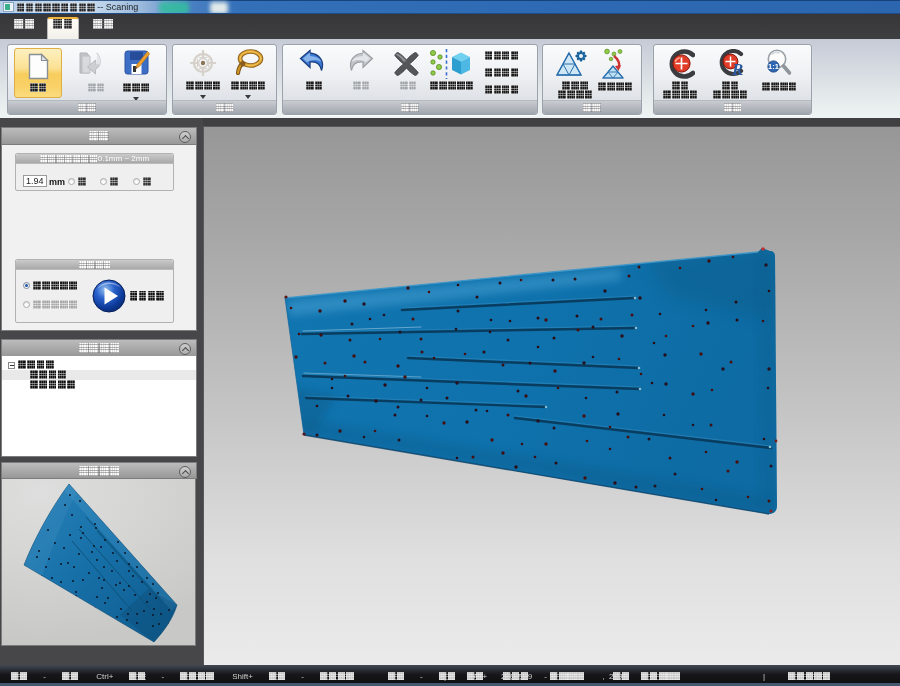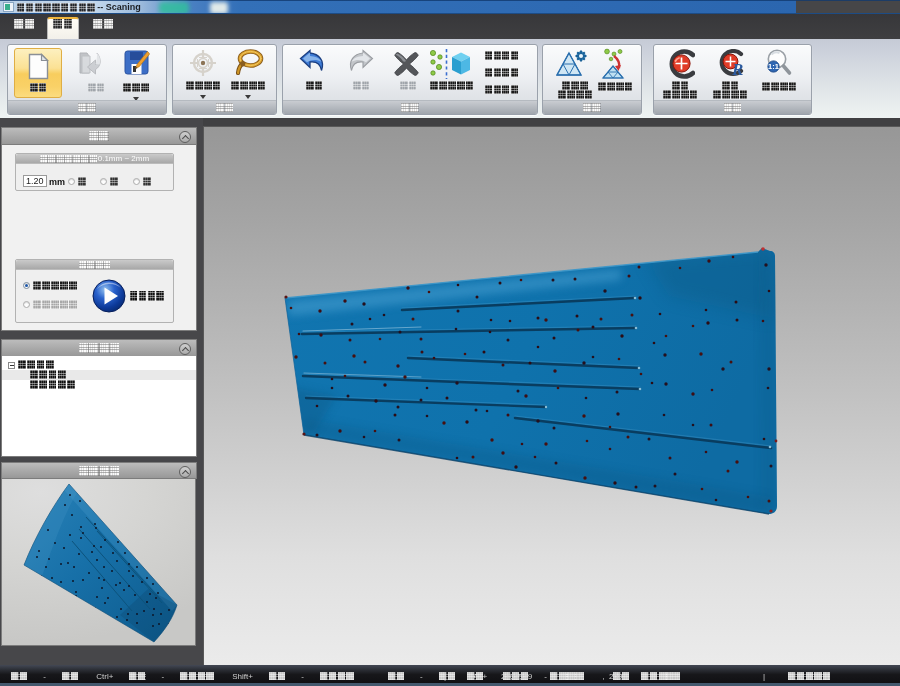--- a/index.html
+++ b/index.html
@@ -1,19 +1,19 @@
 <!DOCTYPE html>
 <html><head><meta charset="utf-8"><style>
 *{margin:0;padding:0;box-sizing:border-box}
 html,body{width:900px;height:686px;overflow:hidden;background:#464648;
  font-family:"Liberation Sans",sans-serif;position:relative}
 .abs{position:absolute}
 i.zz{display:inline-block;vertical-align:top}
-#title{left:0;top:0;width:796px;height:14px;
- background:linear-gradient(90deg,#b9cfe6 0,#c6daee 90px,#9dbbdc 140px,#4a80c2 190px,#3370b8 240px,#2e6ab3 560px,#2b66af 100%);font-weight:bold;}
+#title{left:0;top:0;width:900px;height:14px;
+ background:linear-gradient(90deg,#b9cfe6 0,#c6daee 90px,#9dbbdc 140px,#4a80c2 190px,#3370b8 240px,#2e6ab3 560px,#2b66af 100%);}
 #title .topline{left:0;top:0;width:900px;height:1px;background:#123a6e;opacity:.8}
 #title .botline{left:0;bottom:0;width:900px;height:1px;background:#1d4c86}
 #ticon{left:3px;top:2px;width:11px;height:10px;background:#eef3f8;border:1px solid #8aa6c2}
 #ticon b{position:absolute;left:1px;top:1px;width:5px;height:6px;background:#3aaf8c;display:block}
 #ttext{left:17px;top:3px;height:9px;color:#1b1e22;font-size:9px;line-height:9px;white-space:nowrap}
 .blob1{left:159px;top:2px;width:30px;height:12px;background:#31bf9d;border-radius:4px;filter:blur(2px);opacity:.85}
 .blob2{left:210px;top:2px;width:18px;height:12px;background:#f2f6ee;border-radius:3px;filter:blur(2px);opacity:.9}
 #tabs{left:0;top:14px;width:900px;height:25px;background:linear-gradient(#37373a,#3f3f41)}
 .tab{top:5px;height:20px;color:#f2f2f2;font-size:11px;line-height:19px;text-align:center}
 #tabsel{left:47px;top:3px;width:32px;height:22px;background:linear-gradient(#fffdf6,#f2f0ea);
@@ -451,21 +451,21 @@
     <span class="cbtn">
       <s></s>
     </span>
   </div>
 <div class="abs sbody" style="top:145px;height:186px">
  <div class="box" style="top:8px;height:38px">
   <div class="bhead">
         <i class="zz" style="width:56.8px;height:8.0px;background:repeating-linear-gradient(0deg,rgba(110,110,110,.5) 0 1px,transparent 1px 2.6px),repeating-linear-gradient(90deg,rgba(150,150,150,.3) 0 1px,transparent 1px 2.2px),repeating-linear-gradient(90deg,#fcfcfc 0 6.97px,transparent 6.97px 8.30px);"></i>
         <span style="font-size:8px;color:#fcfcfc;margin-left:1px">0.1mm ~ 2mm</span>
       </div>
-  <div class="abs" id="input1">1.20</div>
+  <div class="abs" id="input1">1.94</div>
   <b class="abs" style="left:33px;top:23px;font-size:9px;color:#111">mm</b>
   <span class="radio" style="left:52px;top:24px"></span>
       <span class="abs zlbl" style="left:62px;top:23px"><i class="zz" style="width:7.6px;height:9.0px;background:repeating-linear-gradient(0deg,rgba(255,255,255,.44) 0 1px,transparent 1px 2.6px),repeating-linear-gradient(90deg,rgba(255,255,255,.24) 0 1px,transparent 1px 2.2px),repeating-linear-gradient(90deg,#333 0 7.56px,transparent 7.56px 9.00px);"></i></span>
   <span class="radio" style="left:84px;top:24px"></span>
       <span class="abs zlbl" style="left:94px;top:23px"><i class="zz" style="width:7.6px;height:9.0px;background:repeating-linear-gradient(0deg,rgba(255,255,255,.44) 0 1px,transparent 1px 2.6px),repeating-linear-gradient(90deg,rgba(255,255,255,.24) 0 1px,transparent 1px 2.2px),repeating-linear-gradient(90deg,#333 0 7.56px,transparent 7.56px 9.00px);"></i></span>
   <span class="radio" style="left:117px;top:24px"></span>
       <span class="abs zlbl" style="left:127px;top:23px"><i class="zz" style="width:7.6px;height:9.0px;background:repeating-linear-gradient(0deg,rgba(255,255,255,.44) 0 1px,transparent 1px 2.6px),repeating-linear-gradient(90deg,rgba(255,255,255,.24) 0 1px,transparent 1px 2.2px),repeating-linear-gradient(90deg,#333 0 7.56px,transparent 7.56px 9.00px);"></i></span>
  </div>
  <div class="box" style="top:114px;height:64px">
   <div class="bhead">

